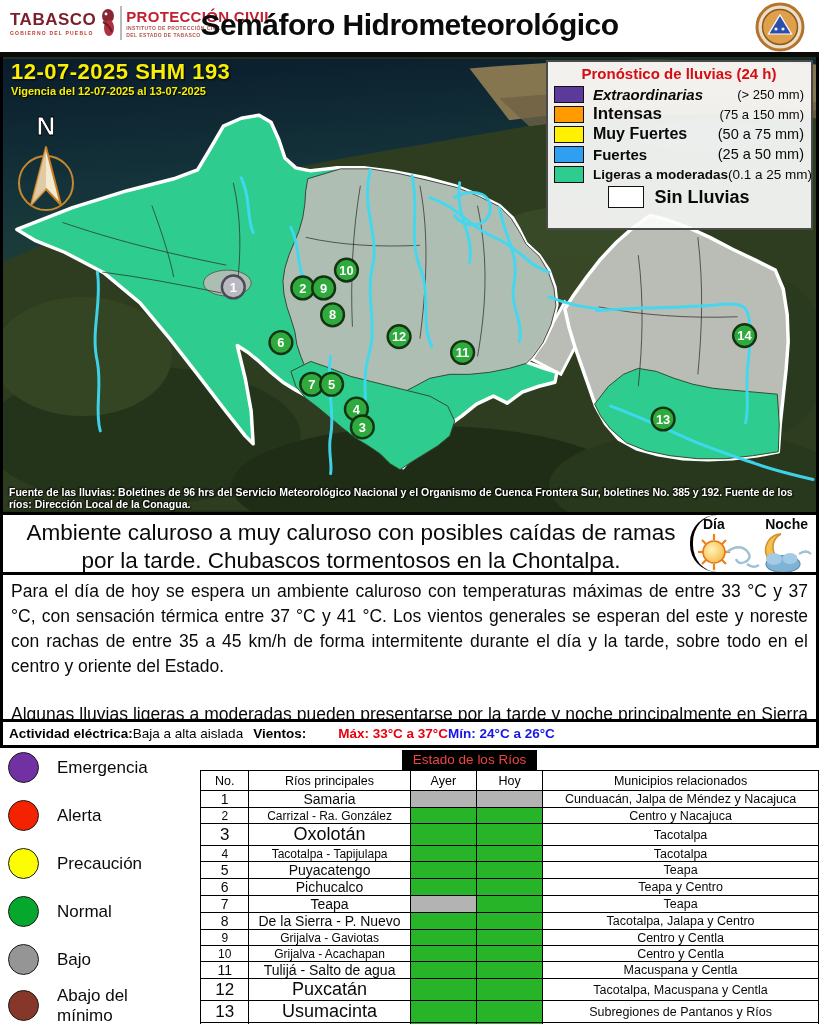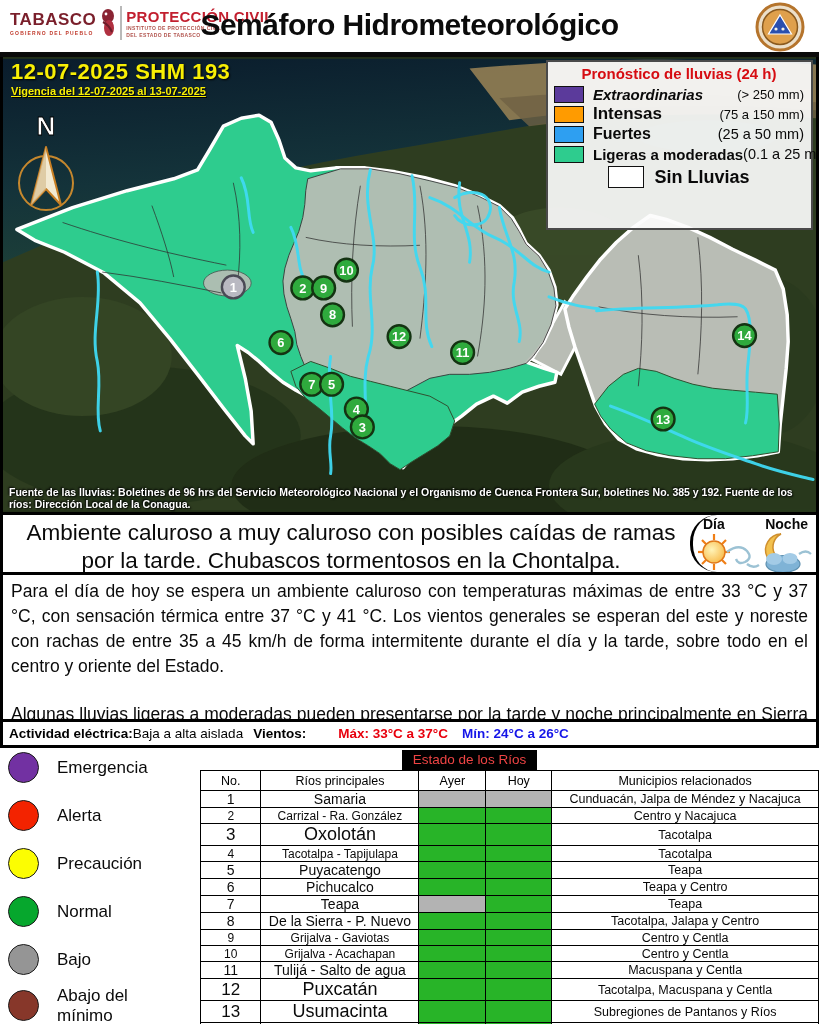--- a/index.html
+++ b/index.html
@@ -17,21 +17,21 @@
   .brand-pc .p2 { font-size:5px; font-weight:bold; color:#b2554f; letter-spacing:.4px; line-height:1.4; }
   .page-title { position:absolute; left:0; right:0; top:8px; text-align:center; font-size:30px; font-weight:bold; color:#0b0b0b; letter-spacing:-.5px; }
   .emblem { position:absolute; right:14px; top:2px; }
   .header-bar { position:absolute; left:0; top:52px; width:819px; height:5px; background:#0a0a0a; }
 
   
   .map-wrap { position:absolute; left:0; top:57px; width:819px; height:455px; border-left:3px solid #000; border-right:3px solid #000; overflow:hidden; background:#233018; }
   .map-wrap svg.basemap { position:absolute; left:0; top:0; }
   .date-badge { position:absolute; left:8px; top:2px; z-index:5; }
   .date-badge .d1 { font-size:22px; font-weight:bold; color:#f8ef05; text-shadow:1px 1px 2px #000; letter-spacing:.5px; }
-  .date-badge .d2 { font-size:11px; font-weight:bold; color:#f8ef05; text-shadow:1px 1px 1px #000;text-decoration:underline; }
+  .date-badge .d2 { font-size:11px; font-weight:bold; color:#f8ef05; text-shadow:1px 1px 1px #000; }
   .north { position:absolute; left:12px; top:52px; z-index:5; }
   .map-source { position:absolute; left:6px; bottom:2px; right:4px; z-index:5; font-size:10.5px; font-weight:bold; color:#fff; text-shadow:1px 1px 2px #000, -1px -1px 2px #000; }
 
   
   .rain-legend { position:absolute; left:543px; top:3px; width:267px; height:170px; z-index:6; background:rgba(252,252,252,.92); border:2px solid #4a4a4a; padding:2px 7px 2px 6px; }
   .rain-legend .rl-title { text-align:center; color:#d60d12; font-weight:bold; font-size:15px; margin:1px 0 2px; }
   .rl-row { display:flex; align-items:center; height:20px; }
   .rl-swatch { width:30px; height:17px; border:1.5px solid #111; margin-right:9px; flex:0 0 auto; }
   .rl-label { font-weight:bold; color:#0a0a0a; flex:1 1 auto; white-space:nowrap; }
   .rl-range { color:#0a0a0a; text-align:right; white-space:nowrap; }
@@ -62,35 +62,35 @@
   .forecast { position:absolute; left:0; top:572px; width:819px; height:150px; border:3px solid #000; background:#fff; padding:4px 8px; }
   .forecast p { font-size:17.5px; color:#0a0a0a; text-align:justify; line-height:1.42; }
   .forecast p + p { margin-top:24px; }
 
   
   .conditions { position:absolute; left:0; top:719px; width:819px; height:29px; border:3px solid #000; background:#fff; display:flex; align-items:center; padding:0 6px; white-space:nowrap; font-size:13.5px; }
   .conditions b { font-weight:bold; }
   .conditions .sp { display:inline-block; width:10px; }
   .cond-max, .cond-min { font-weight:bold; }
   .cond-max { margin-left:26px; }
-  .cond-min { margin-left:14px; }
+  .cond-min { }
 
   
   .bottom { position:absolute; left:0; top:748px; width:819px; height:276px; background:#fff; }
 
   .status-legend { position:absolute; left:8px; top:4px; width:180px; }
   .sl-item { display:flex; align-items:center; gap:18px; margin-bottom:17px; }
   .sl-item:nth-child(5), .sl-item:nth-child(6) { margin-bottom:11px;gap:18px; }
   .sl-dot { width:31px; height:31px; border-radius:50%; border:1.5px solid #1c1c1c; flex:0 0 auto; }
   .sl-label { font-size:17px; color:#0a0a0a; line-height:1.15; }
 
   .rivers-title { position:absolute; left:402px; top:2px; width:135px; height:20px; background:#000; color:#ef4444; font-size:13.5px; text-align:center; line-height:20px; }
   table.rivers { position:absolute; left:200px; top:22px; border-collapse:collapse; table-layout:fixed; background:#fff; }
   table.rivers, table.rivers td, table.rivers th { border:1.6px solid #000; }
-  table.rivers th { font-weight:normal; font-size:12.5px; height:20px; padding:0 20px; }
+  table.rivers th { font-weight:normal; font-size:12.5px; height:20px; padding:0 14px; }
   table.rivers td { height:16px; text-align:center; padding:0 2px; overflow:hidden; white-space:nowrap; color:#0a0a0a; }
   td.c-no.sz-sm { font-size:12px; } td.c-no.sz-md { font-size:14px; } td.c-no.sz-lg { font-size:17px; }
   td.c-river.sz-sm { font-size:12px; } td.c-river.sz-md { font-size:14px; } td.c-river.sz-lg { font-size:18px; }
   td.c-muni { font-size:12.5px; }
 </style>
 </head>
 <body>
 
 <div class="header">
   <div class="brand">
@@ -272,20 +272,25 @@
         <div class="rl-swatch" style="background: rgb(91, 58, 155);"></div>
         <div class="rl-label">Extraordinarias</div>
         <div class="rl-range">(&gt; 250 mm)</div>
       </div>
       <div class="rl-row">
         <div class="rl-swatch" style="background: rgb(255, 155, 0);"></div>
         <div class="rl-label">Intensas</div>
         <div class="rl-range">(75 a 150 mm)</div>
       </div>
       <div class="rl-row">
+        <div class="rl-swatch" style="background: rgb(255, 241, 0);"></div>
+        <div class="rl-label">Muy Fuertes</div>
+        <div class="rl-range">(50 a 75 mm)</div>
+      </div>
+      <div class="rl-row">
         <div class="rl-swatch" style="background: rgb(46, 159, 241);"></div>
         <div class="rl-label">Fuertes</div>
         <div class="rl-range">(25 a 50 mm)</div>
       </div>
       <div class="rl-row">
         <div class="rl-swatch" style="background: rgb(46, 204, 142);"></div>
         <div class="rl-label">Ligeras a moderadas</div>
         <div class="rl-range">(0.1 a 25 mm)</div>
       </div>
       <div class="rl-norain">

